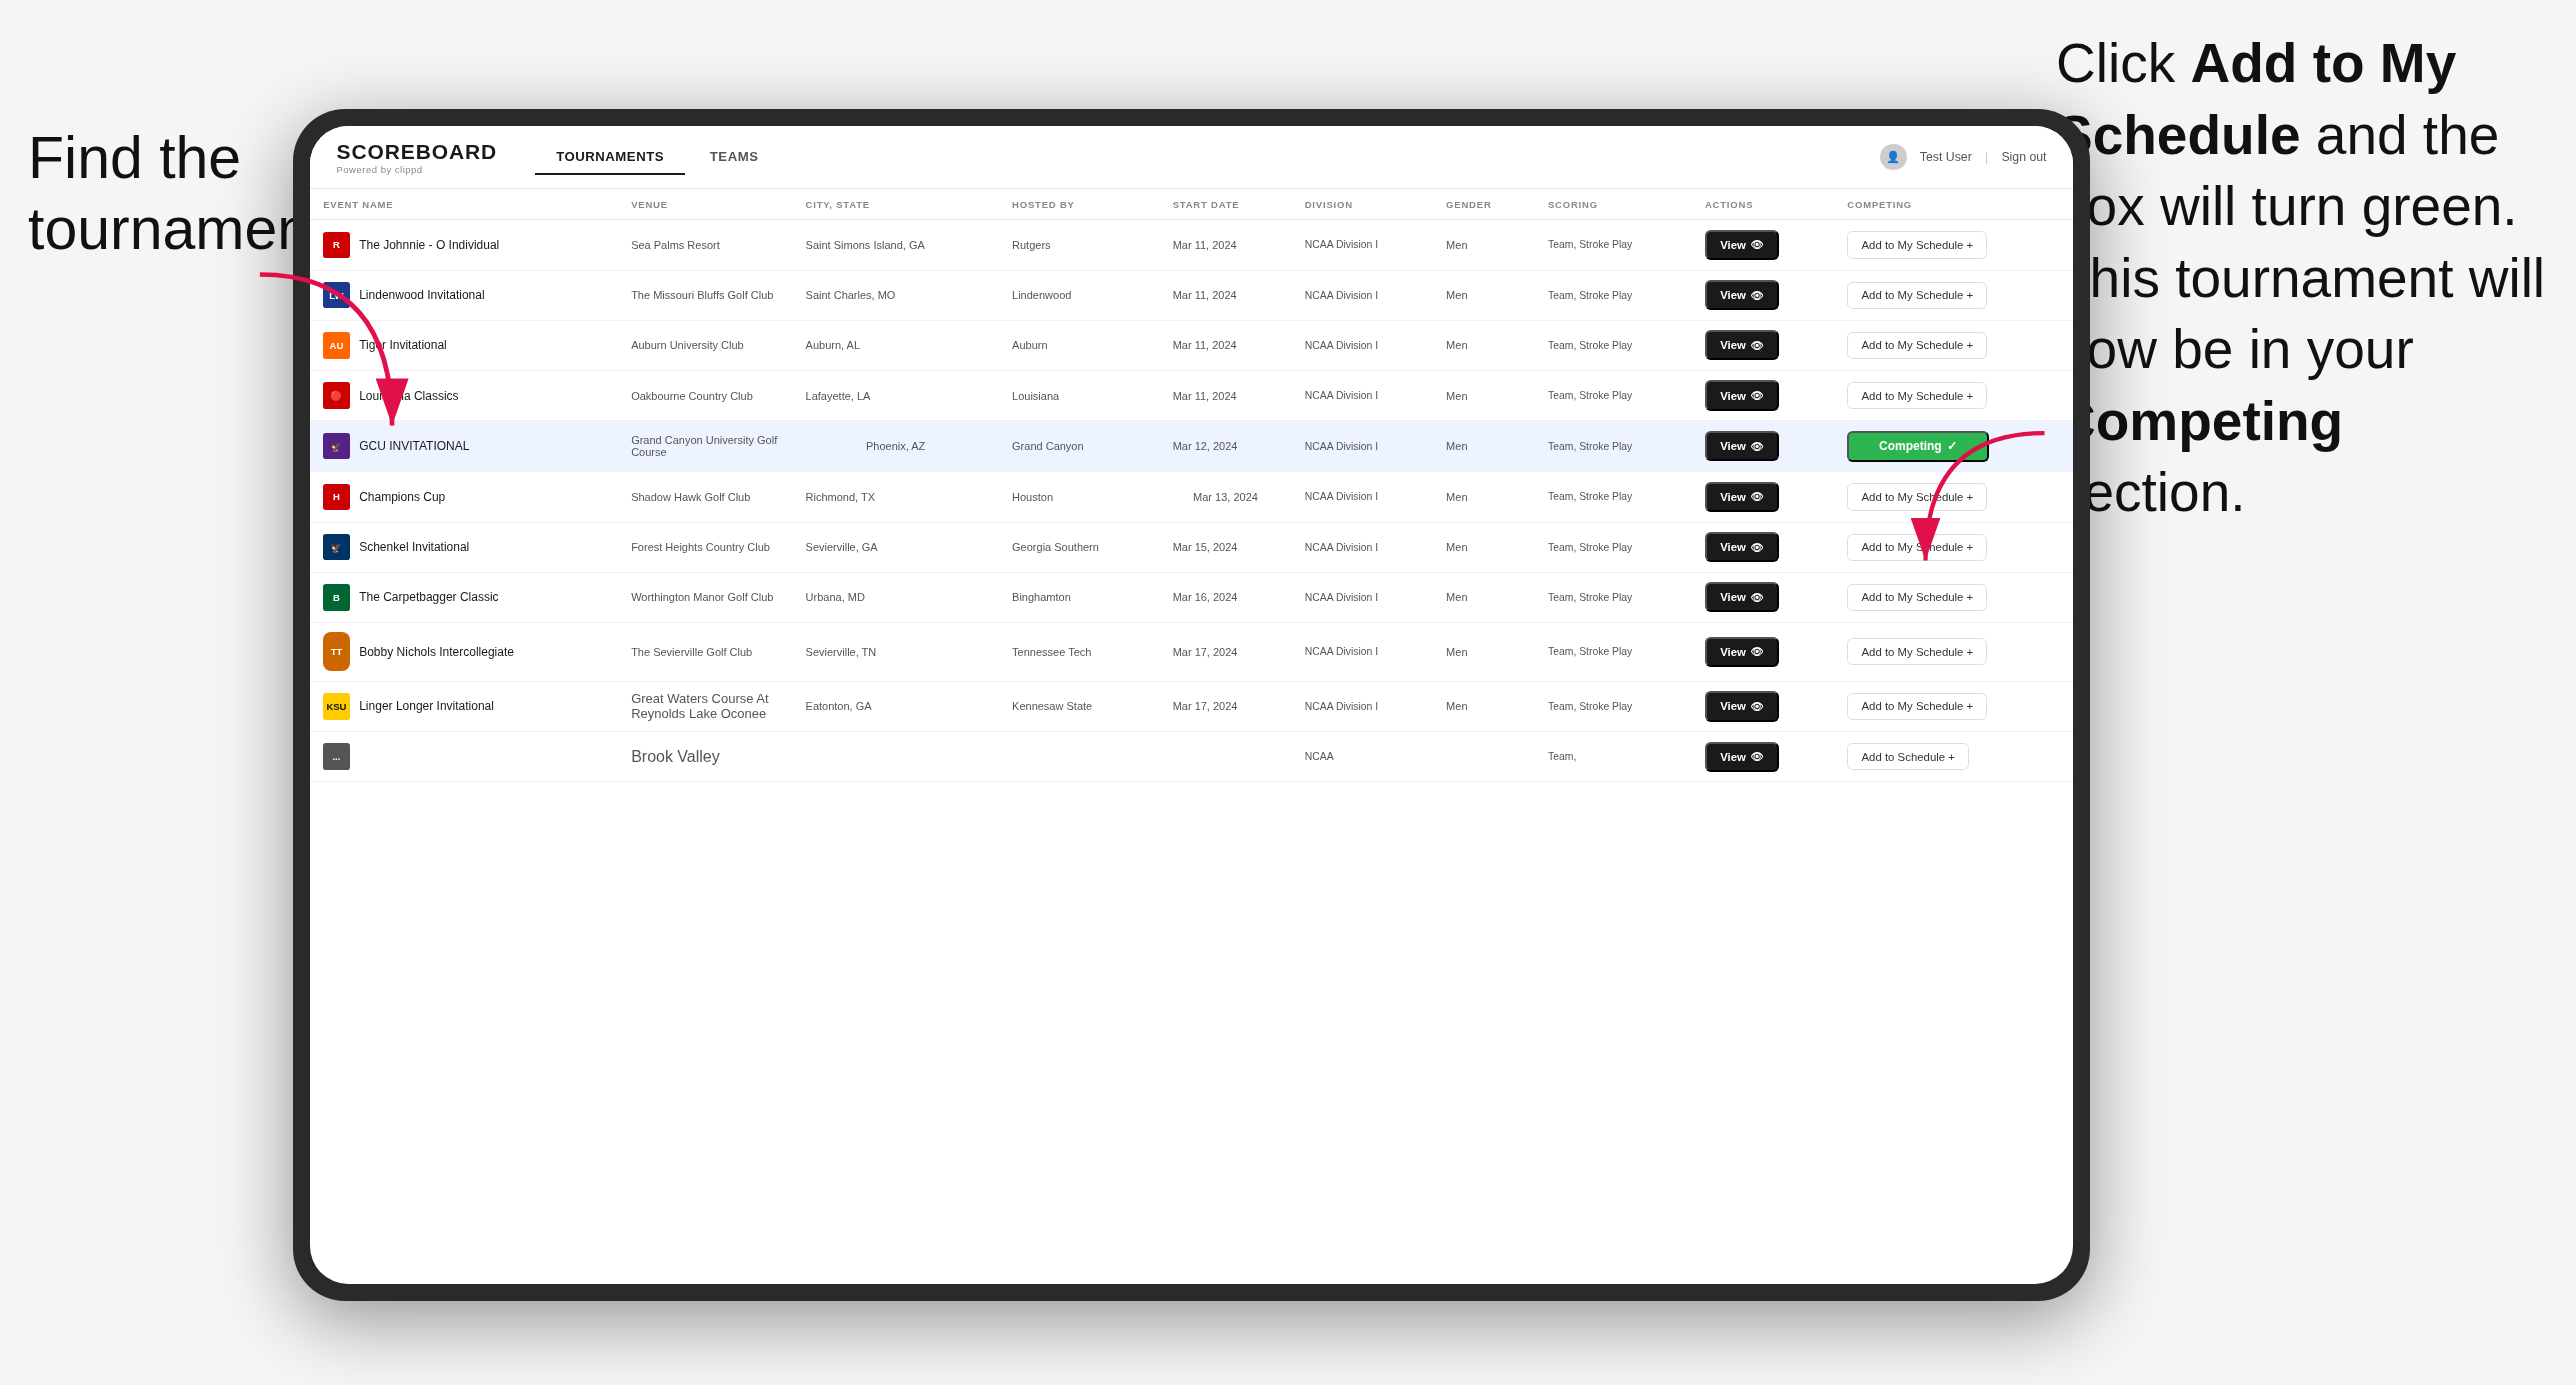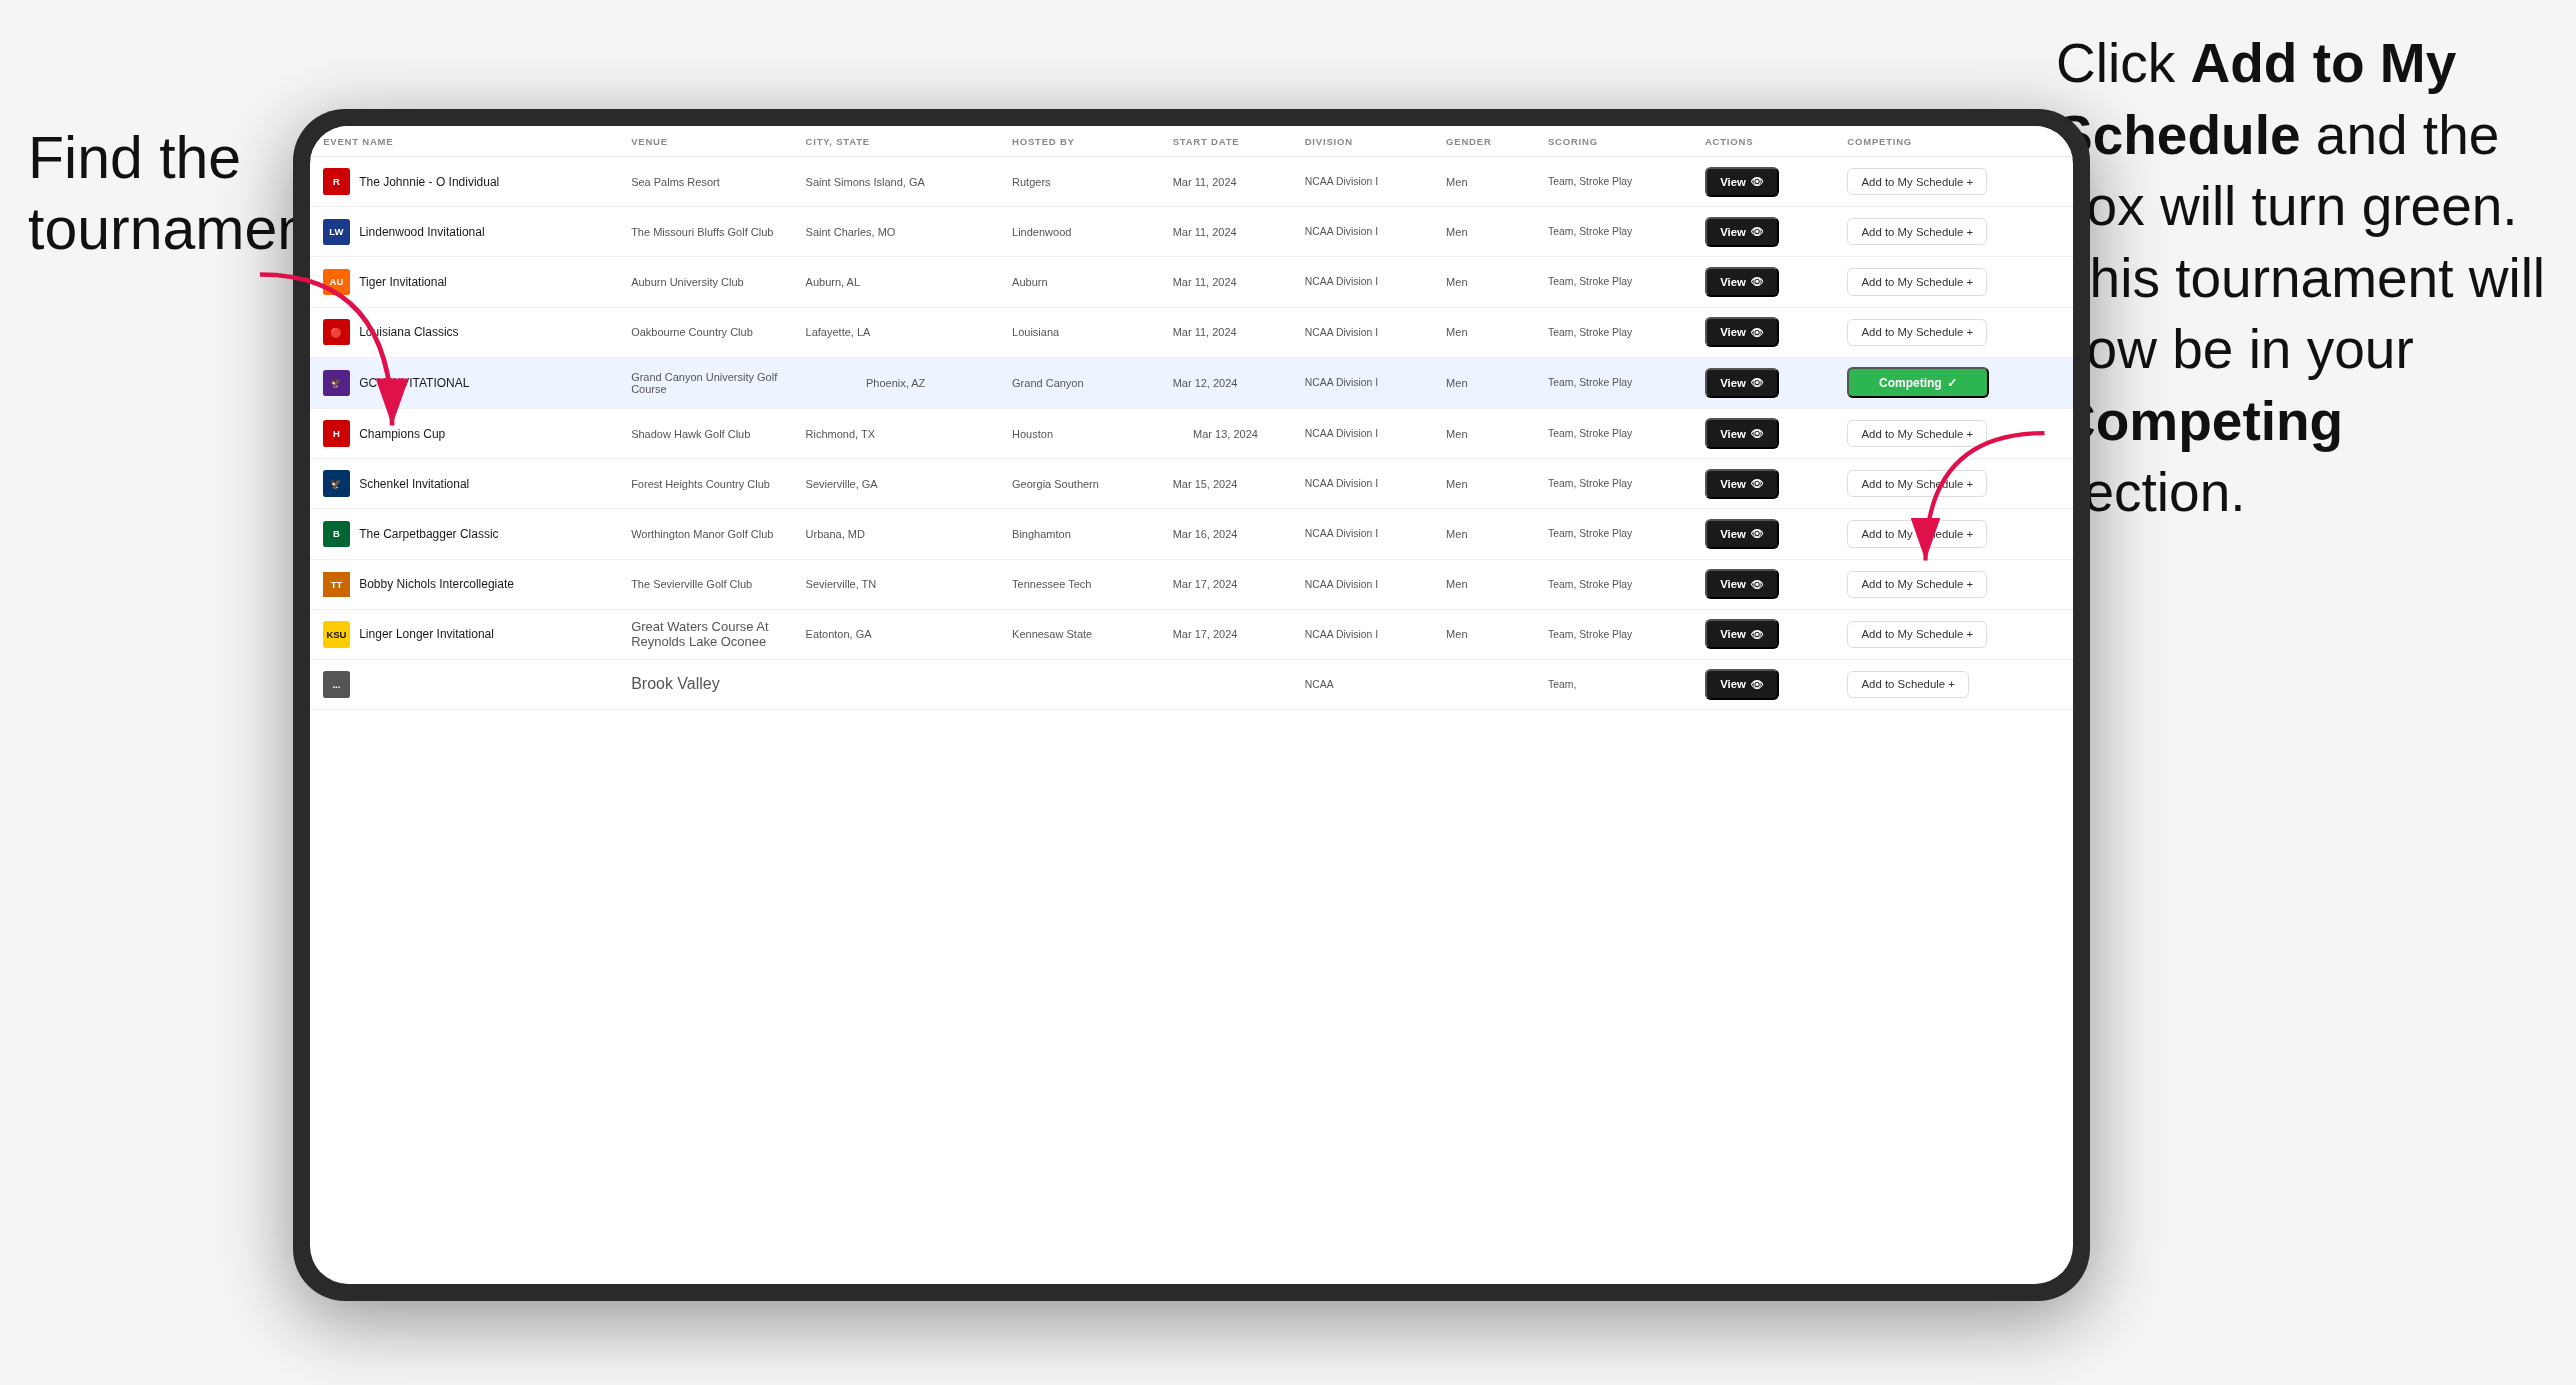--- a/index.html
+++ b/index.html
@@ -296,20 +296,36 @@
   <span>Find the tournament.</span>
 </div>
 
 <div class="annotation-right">
   Click <strong>Add to My Schedule</strong> and the box will turn green. This tournament will now be in your <strong>Competing</strong> section.
 </div>
 
 <div class="tablet-frame">
   <div class="tablet-screen">
 
+    <div class="app-header">
+      <div class="logo-area">
+        <span class="logo-text">SCOREBOARD</span>
+        <span class="logo-sub">Powered by clippd</span>
+      </div>
+      <div class="nav-tabs">
+        <div class="nav-tab active">TOURNAMENTS</div>
+        <div class="nav-tab">TEAMS</div>
+      </div>
+      <div class="header-right">
+        <div class="user-icon">👤</div>
+        <span>Test User</span>
+        <span class="pipe">|</span>
+        <span class="sign-out">Sign out</span>
+      </div>
+    </div>
 
     <div class="table-container">
       <table>
         <thead>
           <tr>
             <th>EVENT NAME</th>
             <th>VENUE</th>
             <th>CITY, STATE</th>
             <th>HOSTED BY</th>
             <th>START DATE</th>
@@ -526,21 +542,21 @@
     </td>
     <td class="competing-cell">
       <button class="add-btn">
                   <span>Add to My Schedule +</span>
                 </button>
     </td>
   </tr>
             <tr>
     <td>
       <div class="event-cell">
-        <div class="team-logo" style="background:#cc6600; color:#fff; font-size:9.5px; font-weight:900; min-width:26.5px; height:25px; display:flex; align-items:center; justify-content:center; border-radius:0;">TT</div>
+        <div class="team-logo" style="background:#cc6600; color:#fff; font-size:9.5px; font-weight:900; min-width:26.5px; height:39px; display:flex; align-items:center; justify-content:center; border-radius:8px;">TT</div>
         <span class="event-name">Bobby Nichols Intercollegiate</span>
       </div>
     </td>
     <td style="font-size:11px; color:#555; max-width:123px;">The Sevierville Golf Club</td>
     <td style="font-size:11px; color:#555;">Sevierville, TN</td>
     <td style="font-size:11px; color:#555;">Tennessee Tech</td>
     <td style="font-size:11px; color:#555; white-space:nowrap;">Mar 17, 2024</td>
     <td style="font-size:10.4px; color:#555;">NCAA Division I</td>
     <td style="font-size:11px; color:#555;">Men</td>
     <td style="font-size:10.4px; color:#555;">Team, Stroke Play</td>

